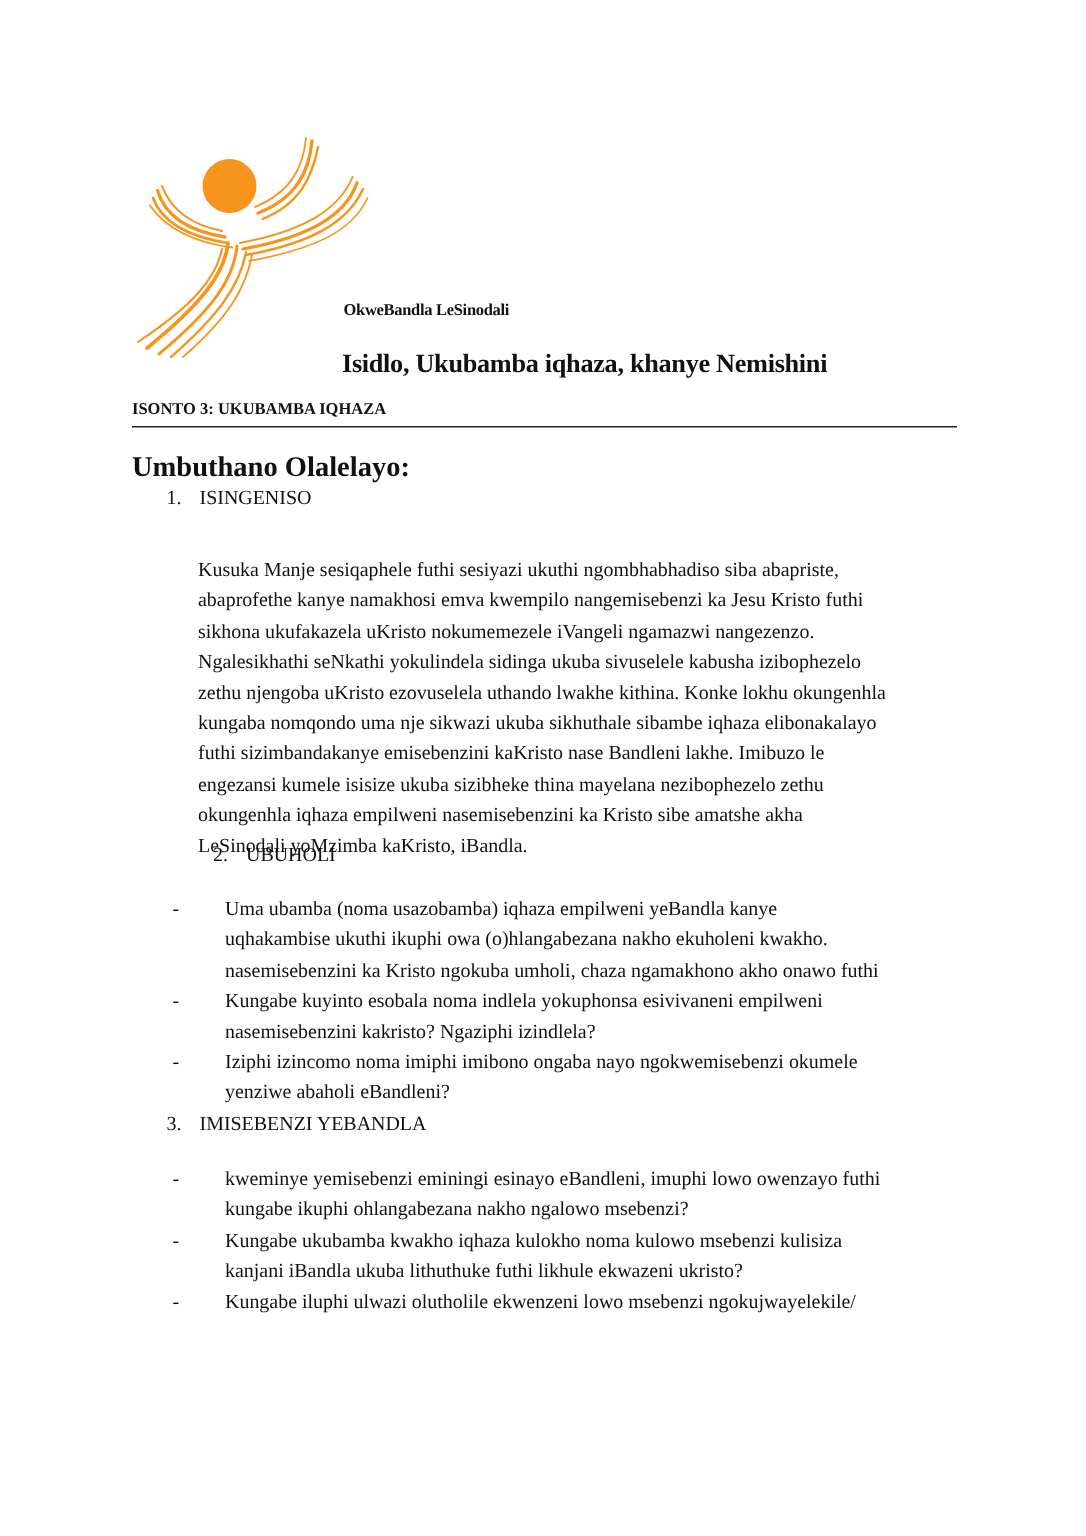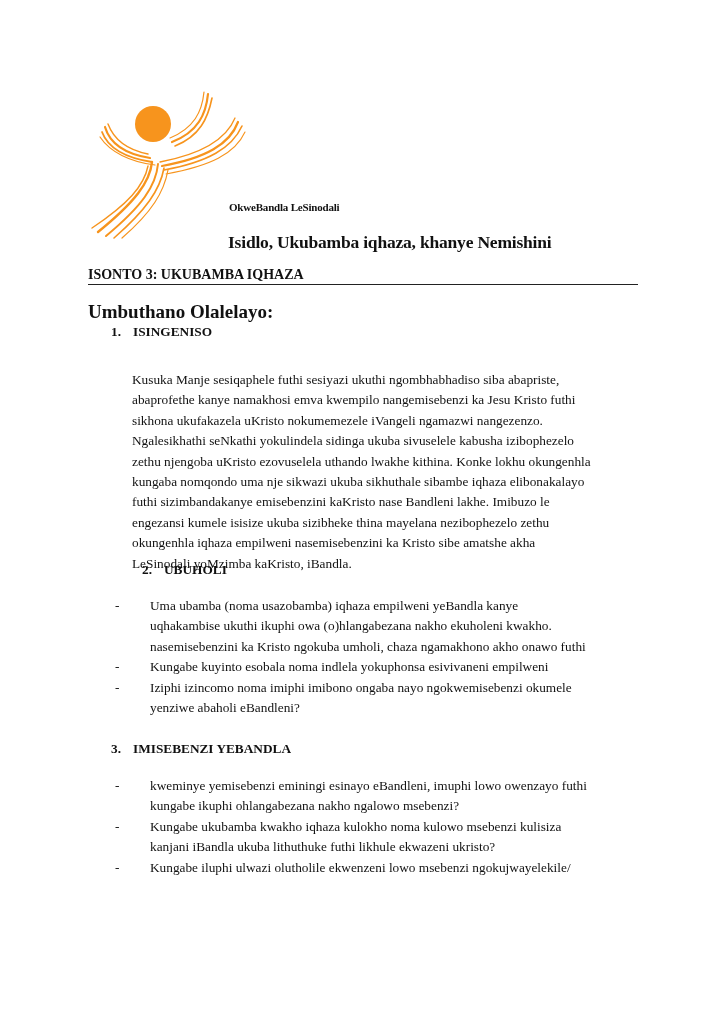--- a/index.html
+++ b/index.html
@@ -12,33 +12,33 @@
     .title1 {
       position: absolute; left: 229px; top: 201px;
       font-size: 11px; font-weight: bold; letter-spacing: -0.2px;
     }
     .title2 {
       position: absolute; left: 228px; top: 232px;
       font-size: 17.5px; font-weight: bold; letter-spacing: -0.2px;
     }
     .week {
       position: absolute; left: 88px; top: 267px;
-      font-size: 14px; font-weight: bold;
+      font-size: 11px; font-weight: bold;
     }
     .rule {
       position: absolute; left: 88px; top: 284px; width: 550px; height: 0;
       border-top: 1.6px solid #222222;
     }
     .subhead {
       position: absolute; left: 88px; top: 301px;
       font-size: 19px; font-weight: bold;
     }
     .sec-head {
       position: absolute; left: 111px;
-      font-size: 13.3px; font-weight: bold;
+      font-size: 13.3px; font-weight: normal;
     }
     .sec-head .num { display: inline-block; width: 22px; }
     .para {
       position: absolute; left: 132px; width: 520px;
       font-size: 13.3px; line-height: 20.4px;
     }
     .para .ln { display: block; white-space: nowrap; }
     .bullets { position: absolute; left: 113px; width: 560px; margin: 0; padding: 0; list-style: none; }
     .bullets li { position: relative; padding-left: 37px; font-size: 13.3px; line-height: 20.4px; }
     .bullets li .dash { position: absolute; left: 2px; top: 0; }
@@ -106,20 +106,21 @@
 <ul class="bullets" style="top:596px;">
   <li>
     <span class="dash">-</span>
     <span class="ln">Uma ubamba (noma usazobamba) iqhaza empilweni yeBandla kanye</span>
     <span class="ln">uqhakambise ukuthi ikuphi owa (o)hlangabezana nakho ekuholeni kwakho.</span>
     <span class="ln">nasemisebenzini ka Kristo ngokuba umholi, chaza ngamakhono akho onawo futhi</span>
   </li>
   <li>
     <span class="dash">-</span>
     <span class="ln">Kungabe kuyinto esobala noma indlela yokuphonsa esivivaneni empilweni</span>
+    <span class="ln">nasemisebenzini kakristo?  Ngaziphi izindlela?</span>
   </li>
   <li>
     <span class="dash">-</span>
     <span class="ln">Iziphi izincomo noma imiphi imibono ongaba nayo ngokwemisebenzi okumele</span>
     <span class="ln">yenziwe abaholi eBandleni?</span>
   </li>
 </ul>
 
 <div class="sec-head" style="top:741px;">
   <span class="num">3.</span><span>IMISEBENZI YEBANDLA</span>

